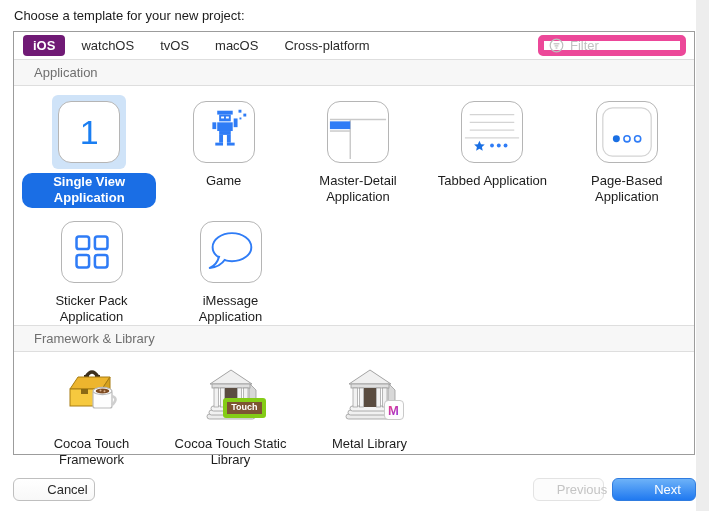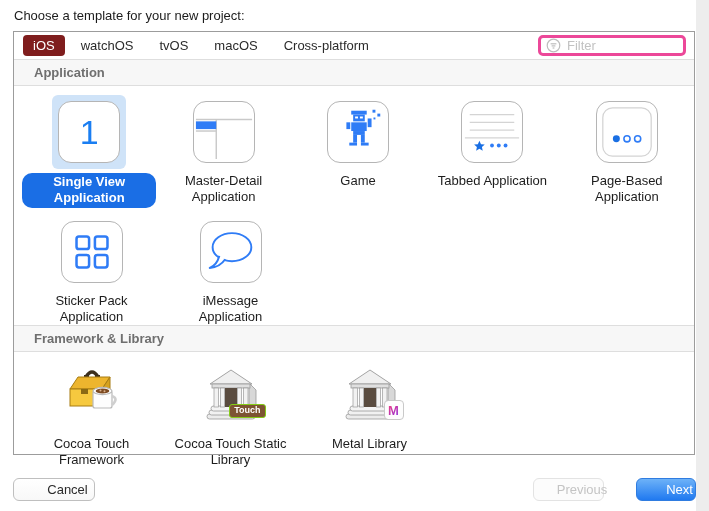--- a/index.html
+++ b/index.html
@@ -11,37 +11,37 @@
   }
   .window-right-edge{position:absolute;right:0;top:0;width:13px;height:511px;background:#ededed;}
   .dialog-title{position:absolute;left:14px;top:8px;font-size:13px;color:#1b1b1b;}
   .dialog-box{
     position:absolute;left:13px;top:31px;width:682px;height:424px;
     border:1px solid #9c9c9c;background:#fff;box-sizing:border-box;
   }
   
   .tabbar{height:27px;display:flex;align-items:center;padding-left:9px;position:relative;}
   .tab{font-size:13px;color:#2b2b2b;padding:3px 10px;margin-right:6px;border-radius:4px;cursor:default;}
-  .tab.selected{background:#7f1d1d;color:#fff;font-weight:normal;}
+  .tab.selected{background:#701a75;color:#fff;font-weight:bold;}
   .filter-field{
     position:absolute;right:8px;top:3px;width:148px;height:21px;
-    border:3px solid #ec4899;border-radius:5px;display:flex;align-items:center;
+    border:6px solid #ec4899;border-radius:5px;display:flex;align-items:center;
     padding:0 5px;box-sizing:border-box;background:#fff;
   }
   .filter-field input{
     border:none;outline:none;flex:1;font-size:13px;min-width:0;
     font-family:"Liberation Sans","DejaVu Sans",sans-serif;color:#333;background:transparent;
   }
   .filter-field input::placeholder{color:#c2c2c2;}
   .filter-glyph{margin-right:4px;display:flex;}
   
   .section-header{
     height:25px;line-height:25px;background:#f7f7f7;
     border-top:1px solid #dedede;border-bottom:1px solid #dedede;
-    padding-left:20px;font-size:13px;font-weight:bold;color:#6f6f6f;
+    padding-left:20px;font-size:13px;font-weight:normal;color:#6f6f6f;
   }
   
   .tpl-row{display:flex;padding:9px 0 0 8px;}
   .tpl-item{width:139px;display:flex;flex-direction:column;align-items:center;cursor:default;}
   .tile{width:74px;height:74px;display:flex;align-items:center;justify-content:center;position:relative;}
   .tpl-item.selected .tile{background:#cfe3f8;border-radius:6px;}
   .icon-square{
     width:62px;height:62px;border:1.5px solid #b5b5b5;border-radius:13px;
     background:#fff;display:flex;align-items:center;justify-content:center;box-sizing:border-box;
   }
@@ -49,41 +49,41 @@
     margin-top:4px;font-size:13px;line-height:16px;color:#1d1d1d;
     text-align:center;max-width:120px;
   }
   .tpl-item.selected .tpl-label{
     background:#1a6ee5;color:#fff;font-weight:bold;border-radius:10px;padding:1px 7px 2px;
   }
   .glyph-one{font-size:34px;color:#1a7ef2;line-height:1;}
   .row2{padding-top:7px;}
   .fw-row{padding-top:6px;}
   .badge-touch{
-    position:absolute;right:2px;bottom:14px;background:#7d5433;border:1px solid #84cc16;
+    position:absolute;right:2px;bottom:14px;background:#7d5433;border:4px solid #84cc16;
     color:#fff;font-size:9px;font-weight:bold;padding:1px 4px 2px;border-radius:3px;line-height:1;
   }
   .badge-metal{
     position:absolute;right:3px;bottom:12px;width:18px;height:18px;background:#fdfdfd;
     border:1px solid #c9c9c9;border-radius:4px;display:flex;align-items:center;justify-content:center;
     font-size:13px;font-weight:bold;
     background-clip:padding-box;
   }
   .badge-metal span{
     background:linear-gradient(135deg,#f4407c,#8a2be2);
     -webkit-background-clip:text;background-clip:text;color:transparent;line-height:1;
   }
   
   .btn{
     position:absolute;top:478px;height:23px;border-radius:6px;font-size:13px;
     display:flex;align-items:center;justify-content:center;box-sizing:border-box;cursor:default;padding-left:27px;
   }
   .btn-cancel{left:13px;width:82px;background:linear-gradient(#ffffff,#f8f8f8);border:1px solid #bfbfbf;color:#2b2b2b;}
   .btn-previous{right:105px;width:71px;background:#fcfcfc;border:1px solid #e3e3e3;color:#c4c4c4;}
-  .btn-next{right:13px;width:60px;background:linear-gradient(#6db2f8,#2079f0);border:1px solid #2f7ce0;color:#fff;}
+  .btn-next{right:13px;width:84px;background:linear-gradient(#6db2f8,#2079f0);border:1px solid #2f7ce0;color:#fff;}
 </style>
 </head>
 <body>
 
 <div class="window-right-edge"></div>
 
 <div class="dialog-title">Choose a template for your new project:</div>
 
 <div class="dialog-box">
 
@@ -110,34 +110,20 @@
 
   <div class="tpl-row">
 
     <div class="tpl-item selected">
       <div class="tile">
         <div class="icon-square">
           <span class="glyph-one">1</span>
         </div>
       </div>
       <div class="tpl-label">Single View Application</div>
-    </div>
-
-    <div class="tpl-item">
-      <div class="tile">
-        <div class="icon-square">
-          <svg width="62" height="62" viewBox="0 0 62 62">
-            <line x1="2" y1="18" x2="60" y2="18" stroke="#c9c9c9" stroke-width="1.5"></line>
-            <line x1="23" y1="18" x2="23" y2="59" stroke="#c9c9c9" stroke-width="1.5"></line>
-            <rect x="2" y="20" width="21" height="8" fill="#2f7cf6"></rect>
-            <line x1="2" y1="30" x2="23" y2="30" stroke="#c9c9c9" stroke-width="1.5"></line>
-          </svg>
-        </div>
-      </div>
-      <div class="tpl-label">Master-Detail Application</div>
     </div>
 
     <div class="tpl-item">
       <div class="tile">
         <div class="icon-square">
           <svg width="62" height="62" viewBox="0 0 62 62">
             <g fill="#2f7cf6">
               <rect x="24" y="9" width="16" height="4"></rect>
               <rect x="26" y="13" width="12" height="7"></rect>
               <rect x="24" y="21" width="16" height="9"></rect>
@@ -157,20 +143,34 @@
           </svg>
         </div>
       </div>
       <div class="tpl-label">Game</div>
     </div>
 
     <div class="tpl-item">
       <div class="tile">
         <div class="icon-square">
           <svg width="62" height="62" viewBox="0 0 62 62">
+            <line x1="2" y1="18" x2="60" y2="18" stroke="#c9c9c9" stroke-width="1.5"></line>
+            <line x1="23" y1="18" x2="23" y2="59" stroke="#c9c9c9" stroke-width="1.5"></line>
+            <rect x="2" y="20" width="21" height="8" fill="#2f7cf6"></rect>
+            <line x1="2" y1="30" x2="23" y2="30" stroke="#c9c9c9" stroke-width="1.5"></line>
+          </svg>
+        </div>
+      </div>
+      <div class="tpl-label">Master-Detail Application</div>
+    </div>
+
+    <div class="tpl-item">
+      <div class="tile">
+        <div class="icon-square">
+          <svg width="62" height="62" viewBox="0 0 62 62">
             <line x1="8" y1="13" x2="54" y2="13" stroke="#d4d4d4" stroke-width="1.4"></line>
             <line x1="8" y1="21" x2="54" y2="21" stroke="#d4d4d4" stroke-width="1.4"></line>
             <line x1="8" y1="29" x2="54" y2="29" stroke="#d4d4d4" stroke-width="1.4"></line>
             <line x1="3" y1="37" x2="59" y2="37" stroke="#d4d4d4" stroke-width="1.4"></line>
             <polygon points="18,40 19.6,43.6 23.5,44 20.6,46.6 21.4,50.4 18,48.3 14.6,50.4 15.4,46.6 12.5,44 16.4,43.6" fill="#1a6fe3"></polygon>
             <circle cx="31" cy="45" r="2" fill="#2f7cf6"></circle>
             <circle cx="38" cy="45" r="2" fill="#2f7cf6"></circle>
             <circle cx="45" cy="45" r="2" fill="#2f7cf6"></circle>
           </svg>
         </div>

